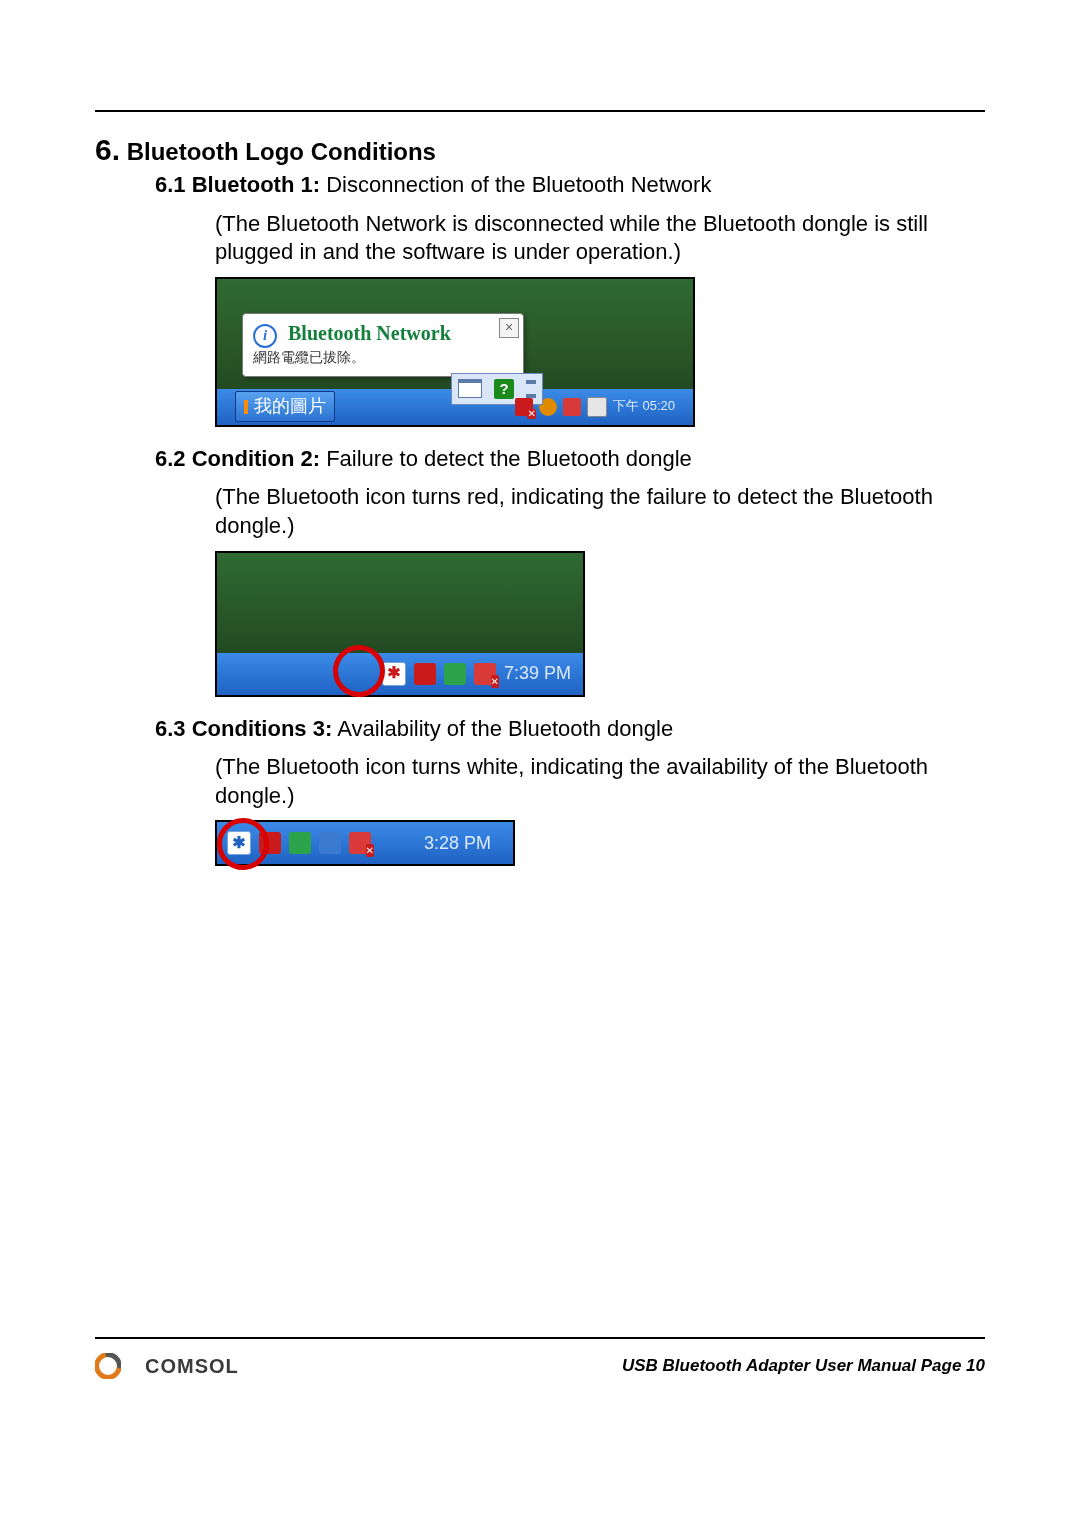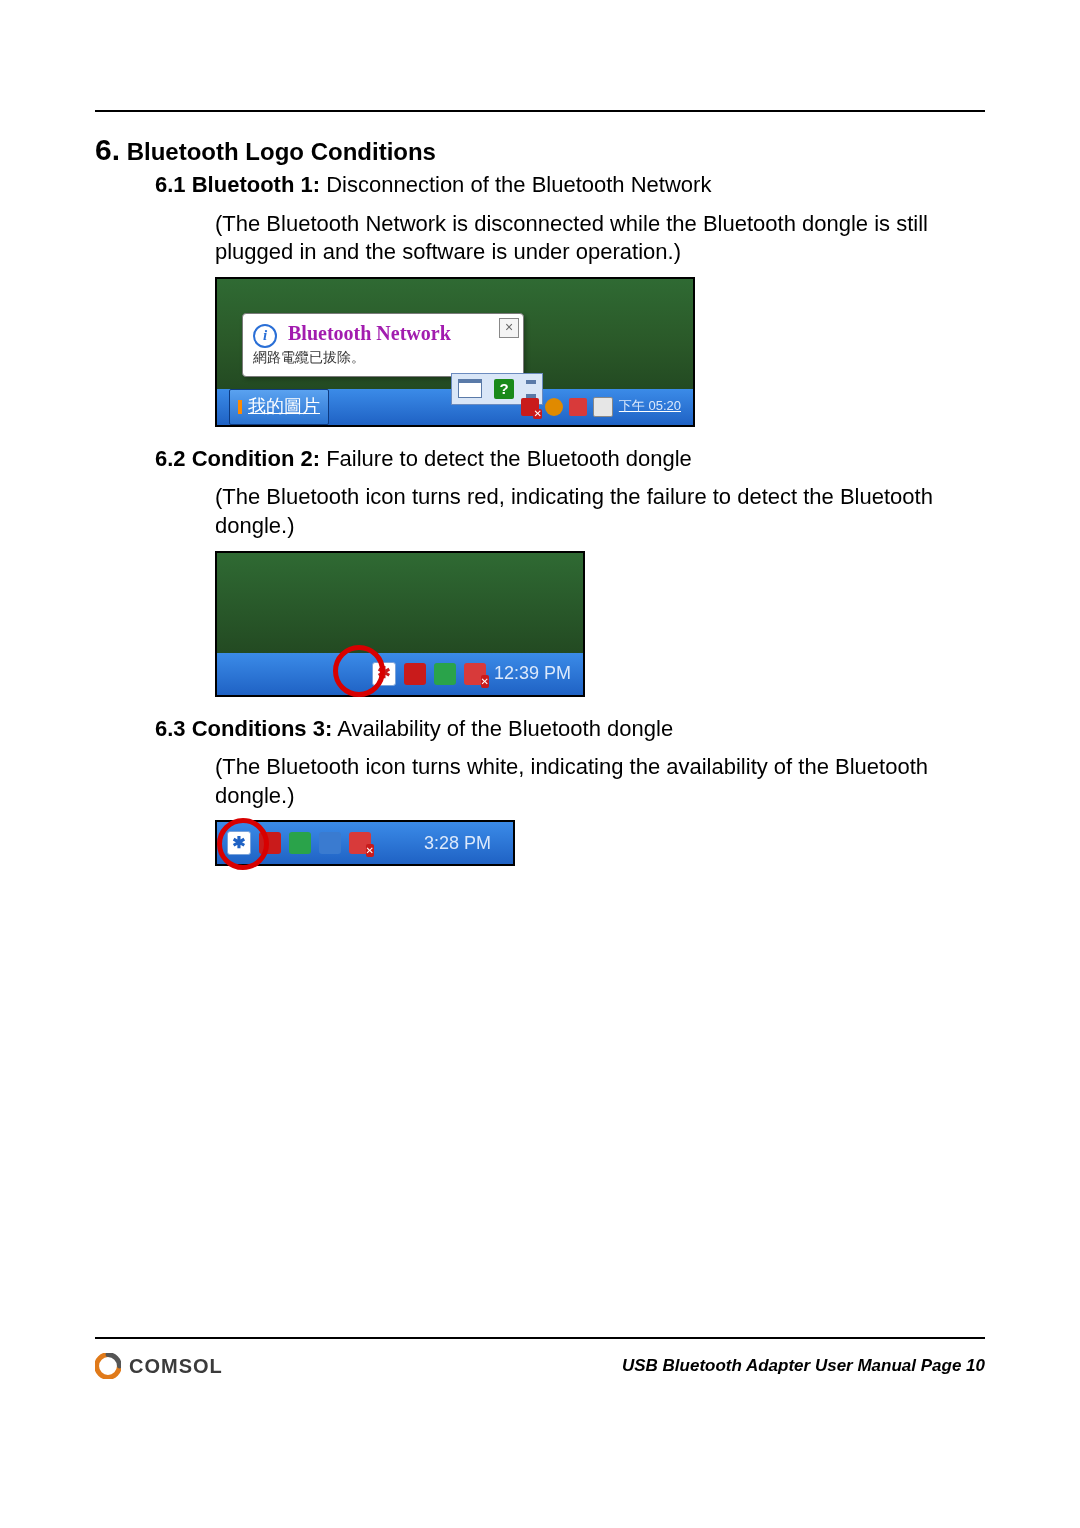--- a/index.html
+++ b/index.html
@@ -72,21 +72,21 @@
     width: 260px;
     background: #fff;
     border: 1px solid #7a7a7a;
     border-radius: 4px;
     padding: 6px 10px 10px 10px;
     box-shadow: 2px 2px 4px rgba(0,0,0,0.3);
     font-size: 18px;
   }
   .balloon-title {
     font-weight: bold;
-    color: #a21caf;
+    color: #15803d;
     font-family: "Times New Roman", serif;
     font-size: 20px;
   }
   .balloon-close {
     position: absolute;
     right: 4px;
     top: 4px;
     width: 18px;
     height: 18px;
     border: 1px solid #888;
@@ -150,25 +150,25 @@
     height: 18px;
     display: flex;
     flex-direction: column;
     justify-content: space-between;
   }
   .langbar-handle div { height: 4px; background: #5a7aa8; }
   .fig1 .taskbar {
     height: 36px;
     background: linear-gradient(#3b8be8, #1f62c4);
     display: flex;
+    align-items: center;
     justify-content: space-between;
-    padding: 0 12px;
+    padding: 0 18px;
     color: #fff;
     font-size: 18px;
-    text-decoration: underline;
   }
   .taskbtn {
     background: linear-gradient(#5aa2f0, #2b73d0);
     border: 1px solid #0d3a80;
     border-radius: 2px;
     padding: 3px 8px;
     color: #fff;
     display: inline-flex;
     align-items: center;
     gap: 6px;
@@ -320,21 +320,21 @@
     align-items: center;
     justify-content: space-between;
     font-size: 17px;
     font-style: italic;
     font-weight: bold;
     color: #000;
   }
   .logo {
     display: flex;
     align-items: center;
-    gap: 8px;
+    gap: 24px;
     font-style: normal;
     font-weight: bold;
     font-size: 20px;
     letter-spacing: 1px;
     color: #3b3b3b;
     justify-content: flex-end;
   }
   .logo-swirl {
     width: 26px;
     height: 26px;
@@ -403,21 +403,21 @@
 
     <div class="fig">
       <div class="fig2">
         <div class="grass"></div>
         <div class="taskbar">
           <div class="tray2">
             <span class="ico2 ico-bt-red">✱</span>
             <span class="ico2 ico-redscr"></span>
             <span class="ico2 ico-green"></span>
             <span class="ico2 ico-redgear"></span>
-            <span>12:39 PM</span>
+            <span>7:39 PM</span>
           </div>
         </div>
         <span class="circle"></span>
       </div>
     </div>
 
     <div class="indent1">
       <b><span>6.3</span>
       <span>Conditions 3:</span></b>
       <span>Availability of the Bluetooth dongle</span>

